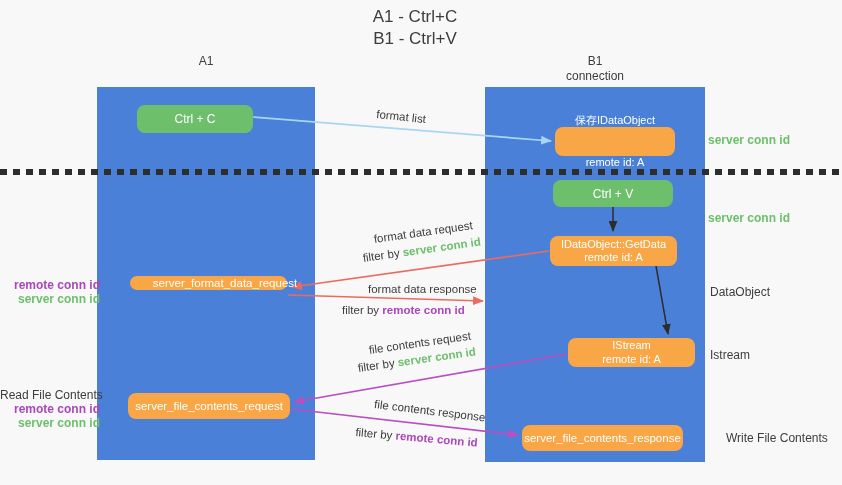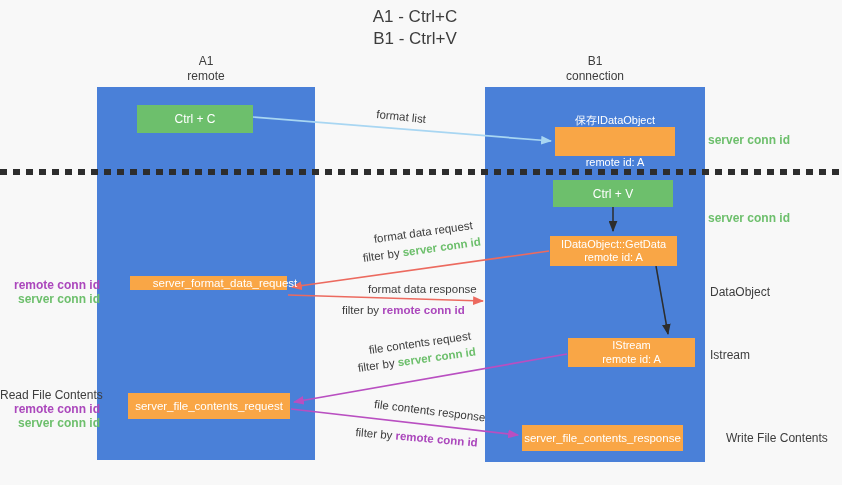--- a/index.html
+++ b/index.html
@@ -20,21 +20,21 @@
   svg.layer{position:absolute;left:0;top:0;width:842px;height:485px;pointer-events:none;}
   .ln-blue{stroke:var(--arrow-lightblue);stroke-width:1.7;fill:none;}
   .ln-black{stroke:var(--ink);stroke-width:1.5;fill:none;}
   .ln-red{stroke:var(--arrow-red);stroke-width:1.7;fill:none;}
   .ln-mag{stroke:var(--arrow-magenta);stroke-width:1.7;fill:none;}
   .ln-dot{stroke:var(--ink);stroke-width:6;fill:none;stroke-dasharray:7 6;}
   .mk-blue{fill:var(--arrow-lightblue);} .mk-black{fill:var(--ink);}
   .mk-red{fill:var(--arrow-red);} .mk-mag{fill:var(--arrow-magenta);}
 
   .node{position:absolute;display:flex;flex-direction:column;align-items:center;justify-content:center;
-        color:#fff;text-align:left;box-sizing:border-box;}
+        color:#fff;text-align:left;box-sizing:border-box;border-radius:8px;}
   .node.green{background:var(--node-green);font-size:12px;}
   .node.orange{background:var(--node-orange);font-size:11.5px;}
   .node.two{font-size:11px;line-height:13.5px;}
 
   .slabel{position:absolute;font-size:12px;color:var(--text-dark);white-space:nowrap;}
   .green-text{color:var(--label-green);font-weight:bold;}
   .purple-text{color:var(--label-purple);font-weight:bold;}
   .left-stack{position:absolute;left:0;width:100px;text-align:right;font-size:12px;line-height:14px;white-space:nowrap;}
   .left-stack .dark{color:var(--text-dark);}
 
@@ -45,21 +45,20 @@
 
 <div class="canvas">
 
   <div class="title">
     <div>A1 - Ctrl+C</div>
     <div>B1 - Ctrl+V</div>
   </div>
 
   <div class="col-header" style="left:97px;width:218px;">
     <div>A1</div>
-    <div>remote</div>
   </div>
   <div class="col-header" style="left:485px;width:220px;">
     <div>B1</div>
     <div>connection</div>
   </div>
 
   <div class="col" style="left:97px;top:87px;width:218px;height:373px;"></div>
   <div class="col" style="left:485px;top:87px;width:220px;height:375px;"></div>
 
   <svg class="layer" viewBox="0 0 842 485">

